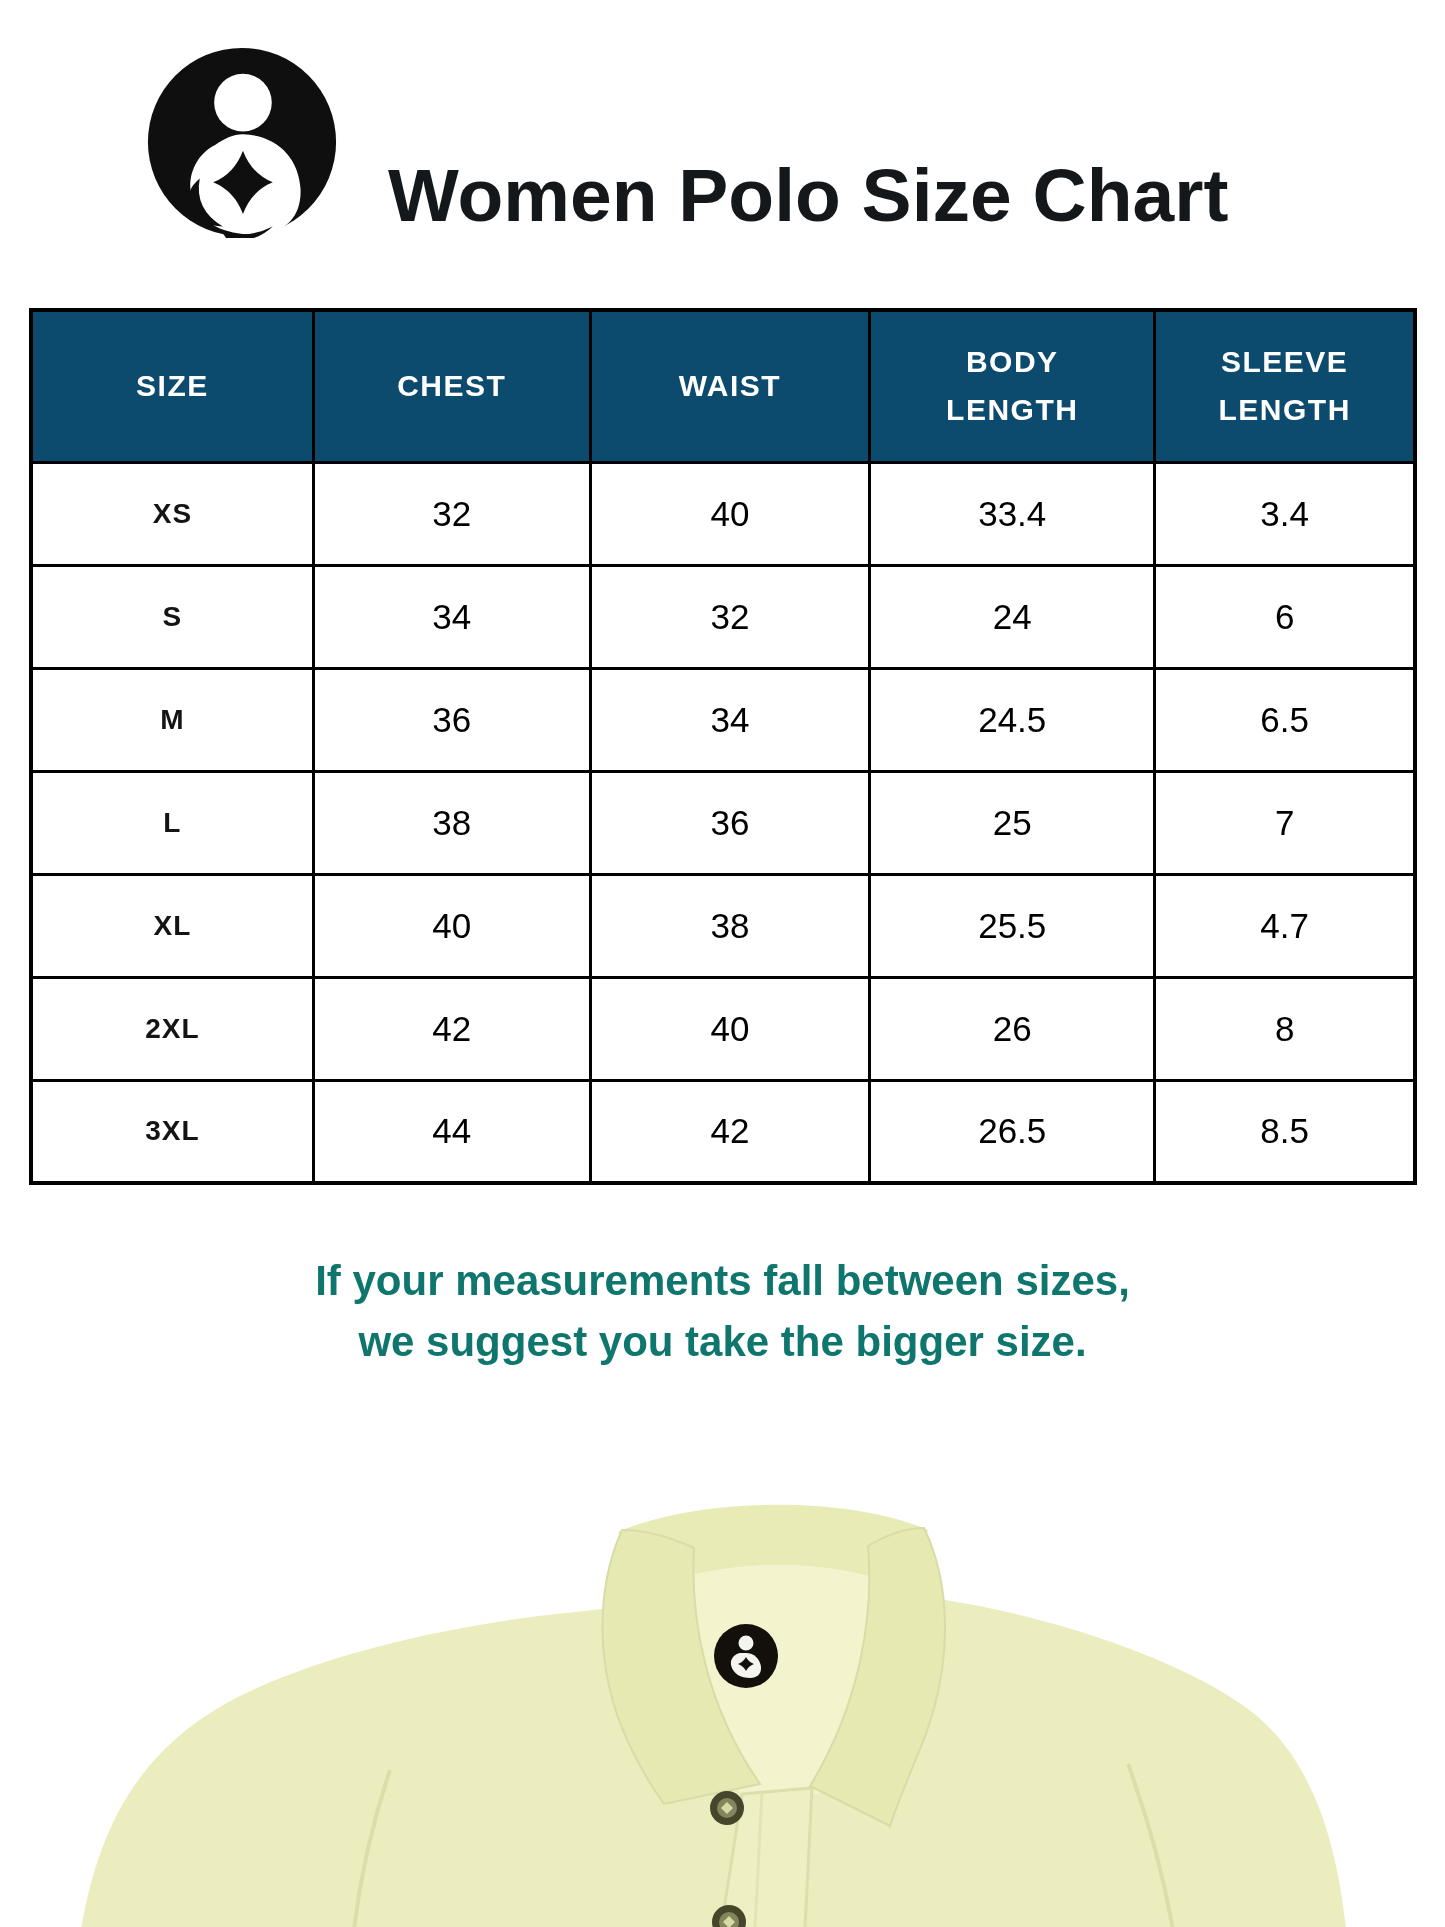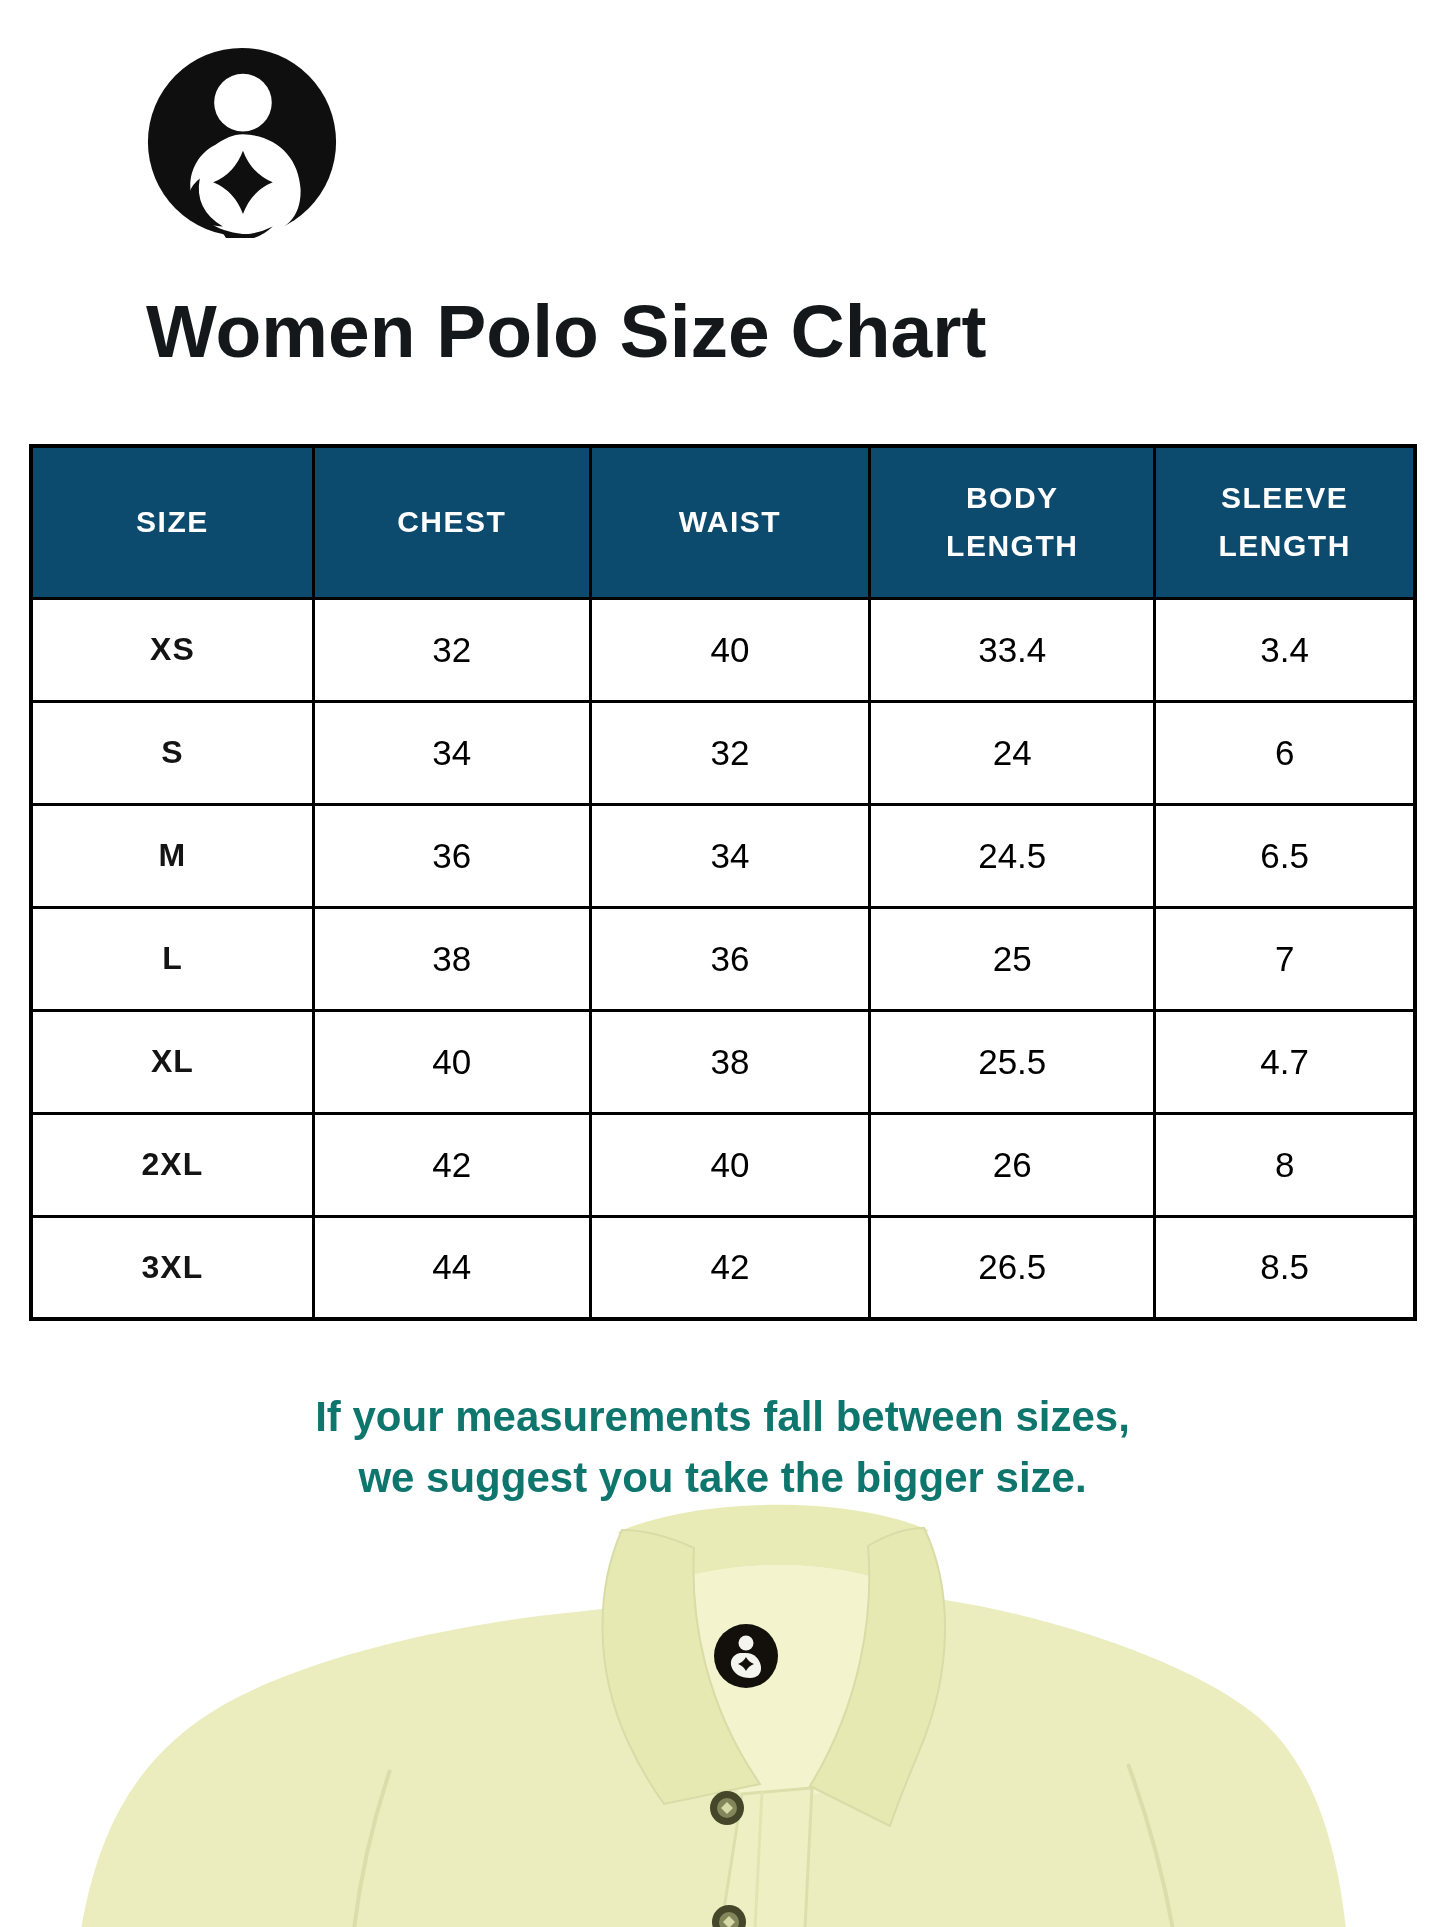--- a/index.html
+++ b/index.html
@@ -3,40 +3,40 @@
 <meta charset="utf-8">
 <style>
   * { margin:0; padding:0; box-sizing:border-box; }
   html,body { background:#ffffff; }
   body {
     width:1445px; height:1927px; overflow:hidden; position:relative;
     font-family:"Liberation Sans", sans-serif;
   }
 
   
-  .brand-header { display:flex; align-items:flex-start; gap:50px; padding:46px 0 0 146px;flex-direction:column; }
+  .brand-header { display:flex; align-items:flex-end; gap:50px; padding:46px 0 0 146px; }
   .brand-logo { width:192px; height:192px; flex:0 0 auto; }
   .brand-title { font-size:75px; font-weight:800; color:#15181b; letter-spacing:0px; white-space:nowrap; }
 
   
   table.size-chart {
     table-layout:fixed; border-collapse:collapse;
     width:1388px; margin:70px 0 0 29px;
     border:4px solid #000000;
   }
   table.size-chart th, table.size-chart td {
     border:3px solid #000000; text-align:center; vertical-align:middle;
   }
   thead tr { height:152px; background:#0c4a6e; }
   thead th {
     color:#ffffff; font-size:30px; font-weight:700; letter-spacing:1.5px;
     line-height:1.6; padding:0 36px;
   }
   tbody tr { height:103px; background:#ffffff; }
-  tbody th { font-size:32px; font-weight:700; color:#141414; letter-spacing:1px; }
+  tbody th { font-size:28px; font-weight:700; color:#141414; letter-spacing:1px; }
   tbody td { font-size:35px; font-weight:400; color:#000000; }
 
   
   .fit-note {
     margin-top:66px; text-align:center;
     font-size:42px; font-weight:700; color:#0f766e; line-height:1.45;
   }
 
   
   .shirt-wrap { position:absolute; left:0; top:1488px; width:1445px; height:439px; overflow:hidden; }

